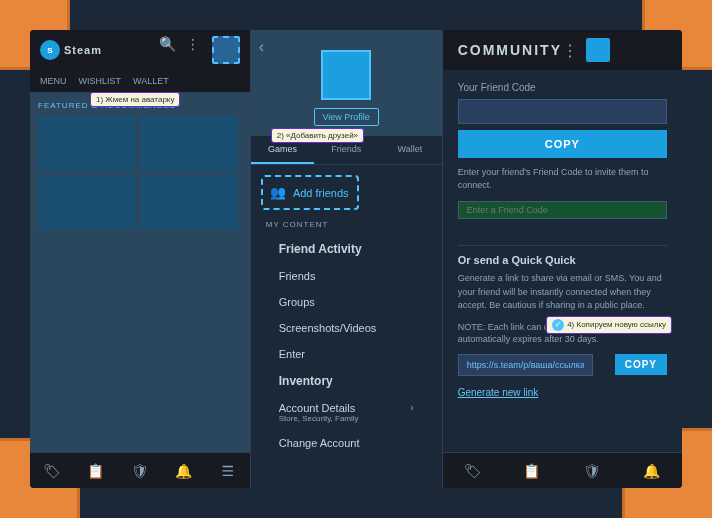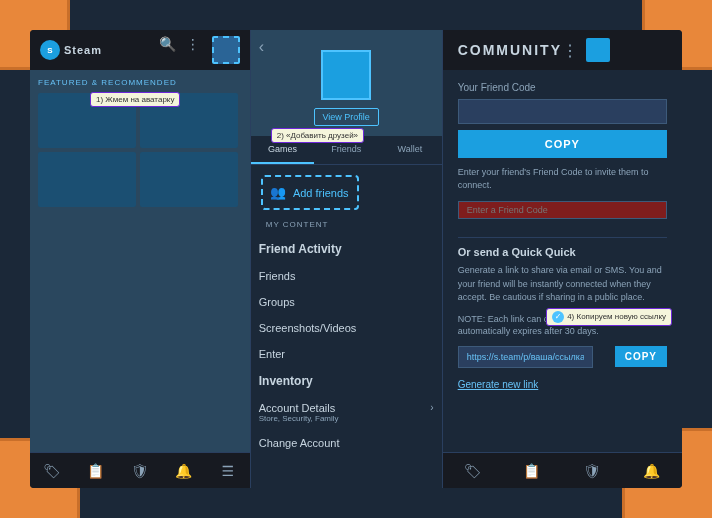--- a/index.html
+++ b/index.html
@@ -319,21 +319,21 @@
 
     .my-content-label {
       color: #8ba3b8;
       font-size: 8px;
       text-transform: uppercase;
       padding: 0 15px 6px;
       letter-spacing: 1px;
     }
 
     .menu-item {
-      padding: 7px 8px;
+      padding: 7px 28px;
       color: #c7d5e0;
       font-size: 11px;
       cursor: pointer;
       display: flex;
       align-items: center;
       justify-content: space-between;
     }
     .menu-item.bold { font-weight: bold; font-size: 12px; }
 
     .menu-item-arrow { color: #8ba3b8; font-size: 10px; }
@@ -420,26 +420,26 @@
 
     .small-text {
       color: #8ba3b8;
       font-size: 9px;
       line-height: 1.4;
       margin-bottom: 8px;
     }
 
     .friend-code-entry {
       width: 100%;
-      background: #7f1d1d;
+      background: #14532d;
       border: 1px solid #3d5a7a;
       color: #8ba3b8;
       font-size: 9px;
       padding: 3px 8px;
-      margin-bottom: 10px;
+      margin-bottom: 18px;
       outline: none;
     }
 
     .divider {
       height: 1px;
       background: #2a3f5f;
       margin: 8px 0;
     }
 
     .quick-invite-label {
@@ -566,20 +566,25 @@
         <div class="steam-icon">S</div>
         <span class="steam-text">Steam</span>
       </div>
       <div class="header-icons">
         <span class="header-icon">🔍</span>
         <span class="header-icon">⋮</span>
         <div class="avatar-highlight"></div>
       </div>
     </div>
 
+    <div class="nav-bar">
+      <span class="nav-item">MENU</span>
+      <span class="nav-item">WISHLIST</span>
+      <span class="nav-item">WALLET</span>
+    </div>
 
     <div class="tooltip-1 annotation">1) Жмем на аватарку</div>
 
     <div class="left-content">
       <div class="featured-section">
         <div class="featured-label">FEATURED &amp; RECOMMENDED</div>
         <div class="featured-images">
           <div class="featured-img"></div>
           <div class="featured-img"></div>
           <div class="featured-img"></div>

